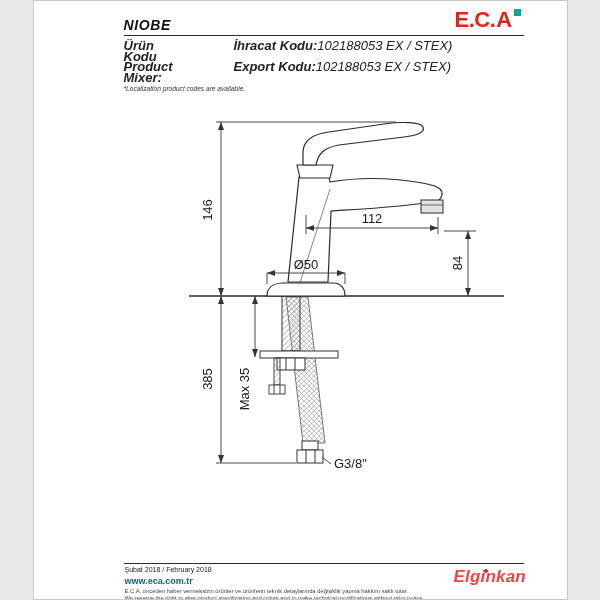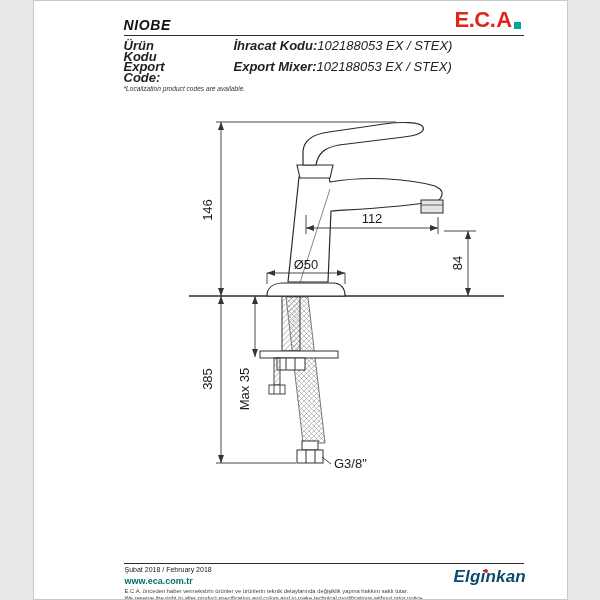--- a/index.html
+++ b/index.html
@@ -6,21 +6,21 @@
   .page{
     position:relative;width:535px;height:600px;margin:0 auto;
     background:#fff;border:1px solid #c9c9c9;box-sizing:border-box;
     font-family:"Liberation Sans",sans-serif;overflow:hidden;color:#1a1a1a;
   }
   
   .title{position:absolute;left:90px;top:16px;font-size:14px;font-weight:bold;
          font-style:italic;letter-spacing:.6px;color:#111;}
   .header-rule{position:absolute;left:90px;top:34px;width:400px;height:0;
          border-top:1.6px solid #2b2b2b;}
-  .eca-logo{position:absolute;left:421px;top:8px;display:flex;align-items:flex-end;}
+  .eca-logo{position:absolute;left:421px;top:8px;display:flex;align-items:flex-start;}
   .eca-ec,.eca-a{font-size:22px;line-height:22px;font-weight:bold;color:#e2231a;
          letter-spacing:-.5px;}
   .eca-a{margin-left:1px;}
   .eca-dot{width:7px;height:7px;background:#00a59b;margin:0 0 2px 2px;}
   
   .info{position:absolute;left:90px;top:40px;width:402px;}
   .info-row{display:flex;font-size:13px;font-style:italic;line-height:10.6px;color:#222;}
   .info-label{font-weight:bold;width:66px;flex:none;}
   .info-row b{font-weight:bold;margin-left:44px;}
   .info-note{font-size:6.6px;font-style:italic;color:#333;margin-top:2px;}
@@ -28,21 +28,21 @@
   .drawing{position:absolute;left:0;top:90px;}
   .drawing text{font-family:"Liberation Sans",sans-serif;font-size:13px;fill:#1a1a1a;}
   
   .footer-rule{position:absolute;left:90px;top:562px;width:400px;height:0;
          border-top:1.4px solid #2b2b2b;}
   .footer-date{position:absolute;left:91px;top:565px;font-size:7px;color:#222;}
   .footer-site{position:absolute;left:91px;top:575px;font-size:9px;font-weight:bold;
          color:#00716b;text-decoration:none;}
   .footer-legal1{position:absolute;left:91px;top:587px;width:400px;font-size:5.8px;color:#444;}
   .footer-legal2{position:absolute;left:91px;top:594px;width:400px;font-size:5.8px;color:#444;}
-  .elginkan{position:absolute;left:420px;top:566px;color:#0c4a6e;font-size:17px;
+  .elginkan{position:absolute;left:420px;top:566px;color:#ef4444;font-size:17px;
          font-weight:bold;font-style:italic;letter-spacing:.2px;}
   .elg-dot{position:absolute;left:30px;top:2px;width:4px;height:4px;border-radius:50%;
          background:#e2231a;}
 </style>
 </head>
 <body>
 
 <div class="page">
 
   <div class="title">NIOBE</div>
@@ -53,22 +53,22 @@
   </div>
   <div class="header-rule"></div>
 
   <div class="info">
     <div class="info-row">
       <span class="info-label">Ürün Kodu</span>
         <b>İhracat Kodu:</b>
         <span> 102188053 EX / STEX)</span>
     </div>
     <div class="info-row">
-      <span class="info-label">Export Code:</span>
-        <b>Export Mixer:</b>
+      <span class="info-label">Product Mixer:</span>
+        <b>Export Kodu:</b>
         <span> 102188053 EX / STEX)</span>
     </div>
     <div class="info-note">*Localization product codes are available.</div>
   </div>
 
   <svg class="drawing" width="600" height="400" viewBox="0 0 600 400">
     <defs>
       <pattern id="hatch" width="4" height="4" patternUnits="userSpaceOnUse" patternTransform="rotate(45)">
         <line x1="0" y1="0" x2="0" y2="4" stroke="#8a8a8a" stroke-width="1"></line>
       </pattern>

